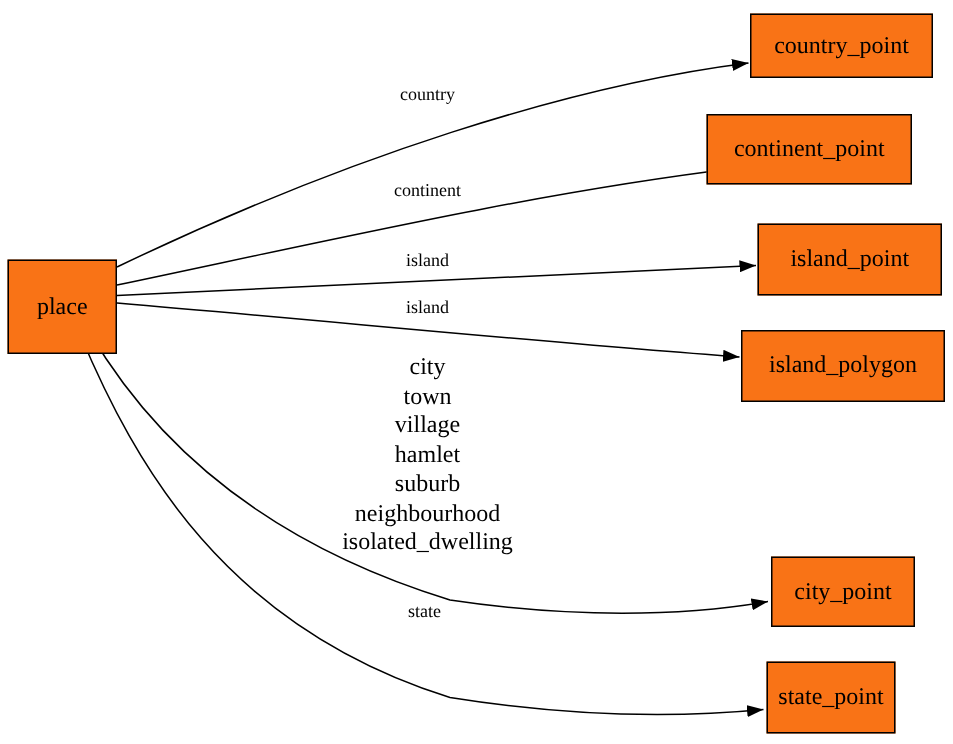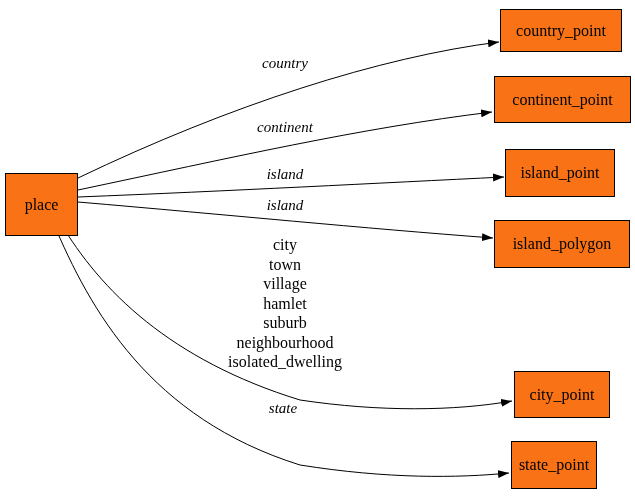--- a/index.html
+++ b/index.html
@@ -35,24 +35,23 @@
     background: #f97316;
     display: flex;
     align-items: center;
     justify-content: center;
     font-size: 16px;
     white-space: nowrap;
   }
   .edge-label {
     position: absolute;
     transform: translate(-50%, -50%);
-    font-size: 15px;
+    font-size: 12px;
     white-space: nowrap;
     background: transparent;
-    font-style: italic;
   }
   .edge-label-stack {
     position: absolute;
     transform: translateX(-50%);
     font-size: 16px;
     line-height: 19.5px;
     text-align: center;
     white-space: nowrap;
   }
 </style>
@@ -76,25 +75,25 @@
   </svg>
 
   <div class="node" style="left:5px; top:173px; width:73px; height:63px;">
     <span>place</span>
   </div>
 
   <div class="node" style="left:500px; top:9px; width:122px; height:43px;">
     <span>country_point</span>
   </div>
 
-  <div class="node" style="left:494px; top:76px; width:137px; height:47px;">
+  <div class="node" style="left:471px; top:76px; width:137px; height:47px;">
     <span>continent_point</span>
   </div>
 
-  <div class="node" style="left:505px; top:149px; width:110px; height:48px;">
+  <div class="node" style="left:505px; top:149px; width:123px; height:48px;">
     <span>island_point</span>
   </div>
 
   <div class="node" style="left:494px; top:220px; width:136px; height:48px;">
     <span>island_polygon</span>
   </div>
 
   <div class="node" style="left:514px; top:371px; width:96px; height:47px;">
     <span>city_point</span>
   </div>

